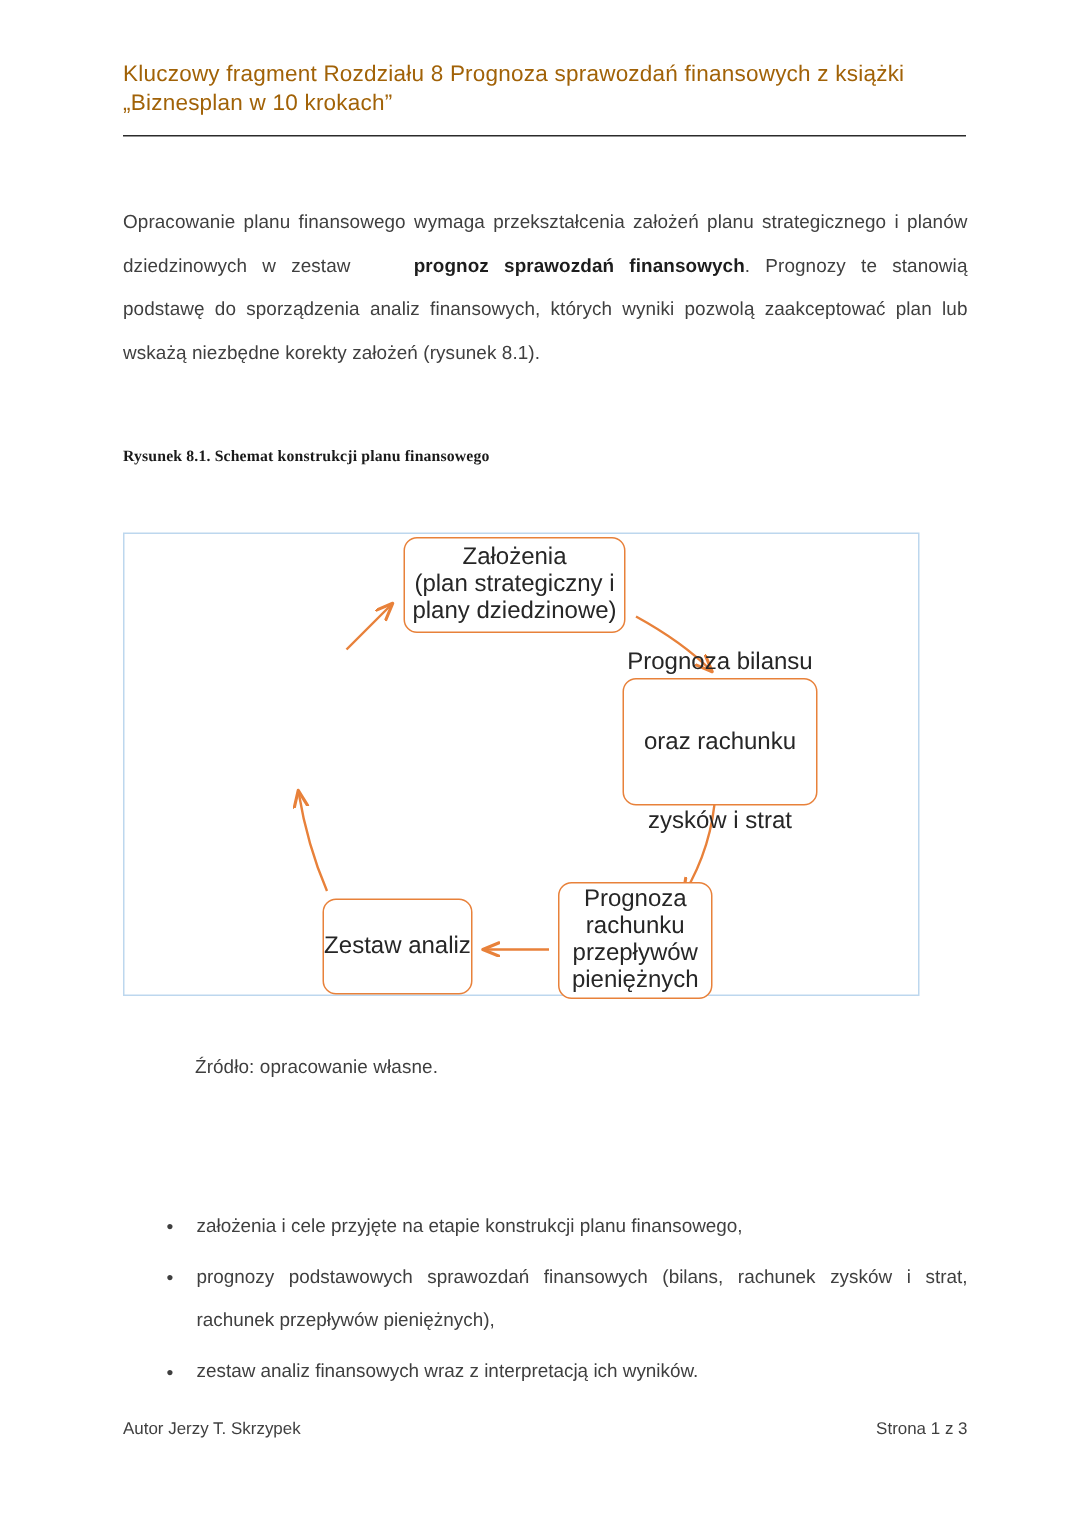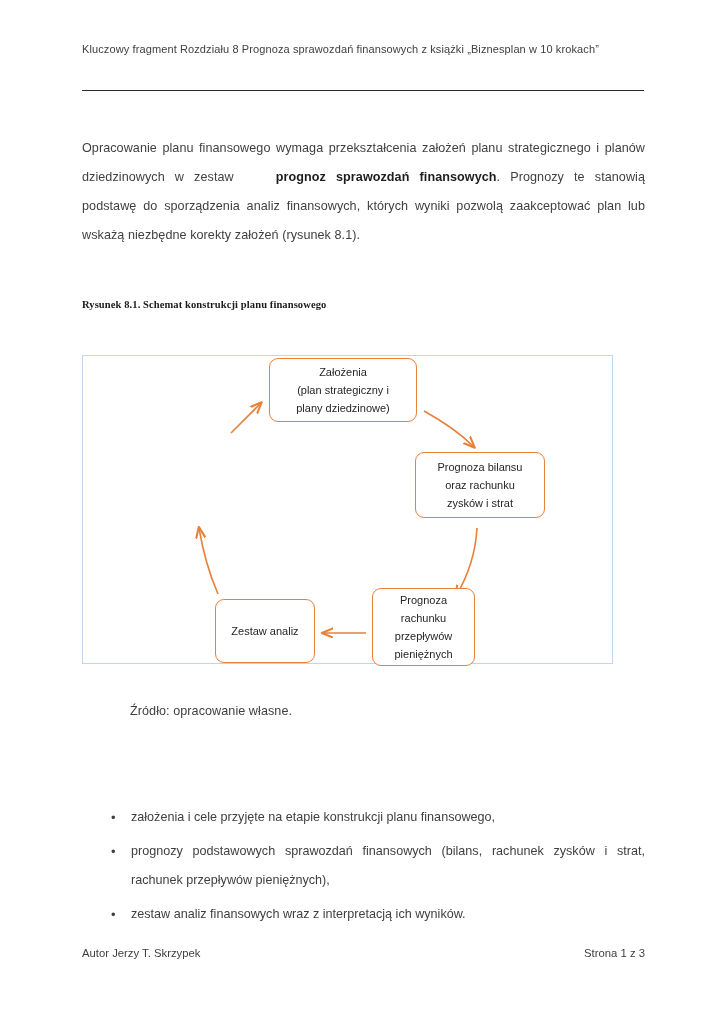--- a/index.html
+++ b/index.html
@@ -25,23 +25,23 @@
   }
 
   
   .header {
     position: absolute;
     left: 82px;
     top: 40px;
     width: 562px;
   }
   .header-title {
-    font-size: 11px;
+    font-size: 15px;
     line-height: 19px;
-    color: #404040;
+    color: #a16207;
     letter-spacing: 0.01em;
   }
   .header-rule {
     position: absolute;
     left: 82px;
     top: 90px;
     width: 562px;
     height: 0;
     border-top: 1.4px solid #2b2b2b;
   }
@@ -98,29 +98,29 @@
   .node {
     position: absolute;
     border: 1.5px solid #e8813a;
     border-radius: 9px;
     background: #ffffff;
     box-sizing: border-box;
     display: flex;
     flex-direction: column;
     align-items: center;
     justify-content: center;
-    font-size: 11px;
+    font-size: 16px;
     line-height: 18px;
     color: #262626;
     text-align: center;
   }
   .node .ln { display: block; white-space: nowrap; }
 
   #node-zalozenia { left: 186px; top: 2px;   width: 148px; height: 64px; }
-  #node-prognoza-bilansu { left: 332px; top: 96px; width: 130px; height: 66px; }
+  #node-prognoza-bilansu { left: 332px; top: 96px; width: 130px; height: 85px; gap: 35px; }
   #node-prognoza-przeplywow { left: 289px; top: 232px; width: 103px; height: 78px; }
   #node-zestaw-analiz { left: 132px; top: 243px; width: 100px; height: 64px; }
   #node-korekty { left: 83px;  top: 95px;  width: 103px; height: 65px; }
 
   
   #source-line {
     left: 82px;
     top: 700px;
     width: 563px;
     line-height: 22px;

